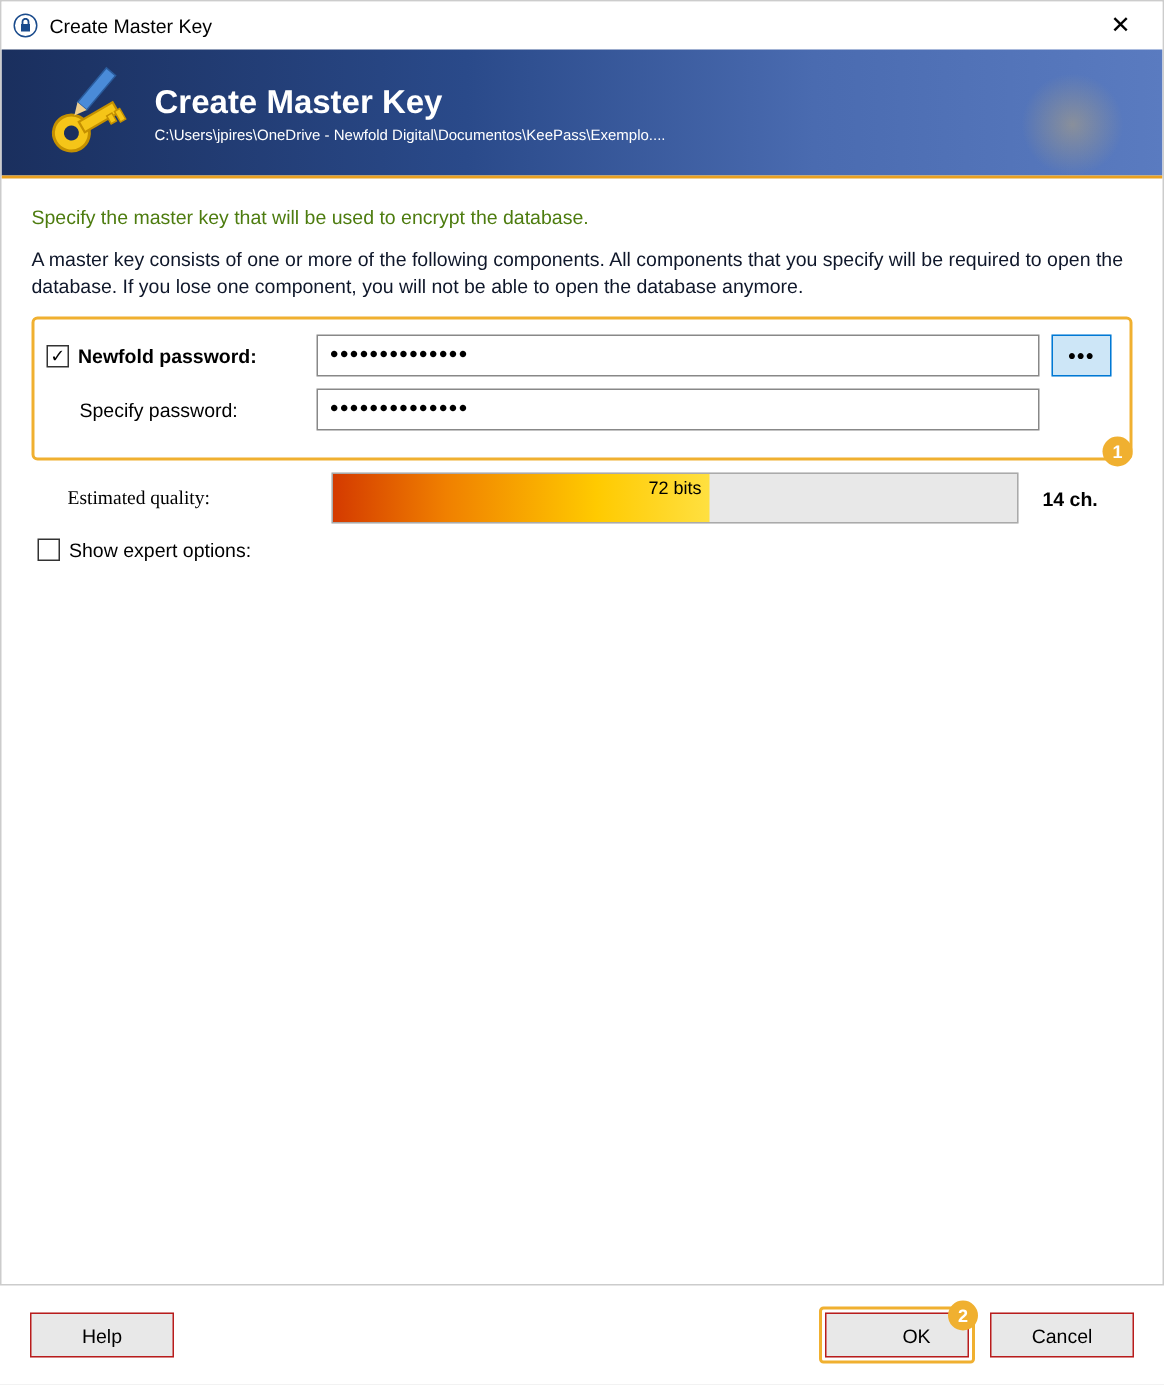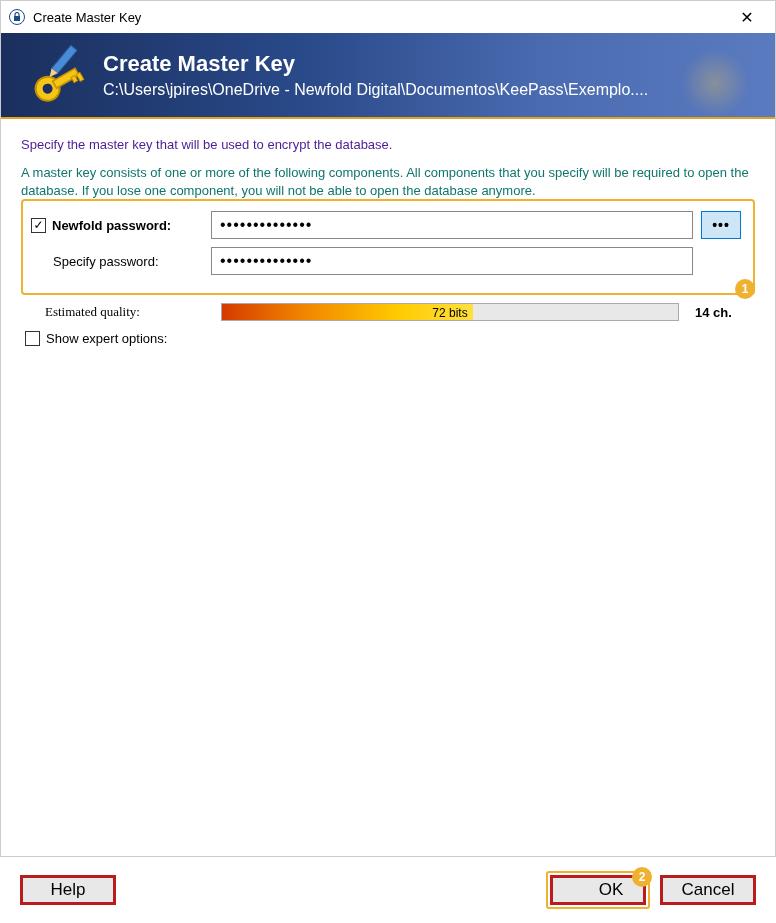--- a/index.html
+++ b/index.html
@@ -52,26 +52,26 @@
     position: absolute;
     right: 20px;
     top: 10px;
     width: 80px;
     height: 80px;
     background: radial-gradient(circle, rgba(255,200,80,0.3) 0%, transparent 60%);
   }
   .banner-icon { margin-right: 18px; }
   .banner-text { color: #fff; }
   .banner-title { font-size: 22px; font-weight: bold; margin-bottom: 4px; }
-  .banner-path { font-size: 16px; white-space: nowrap; overflow: hidden; text-overflow: ellipsis; max-width: 620px; }
+  .banner-path { font-size: 10px; white-space: nowrap; overflow: hidden; text-overflow: ellipsis; max-width: 620px; }
   .content {
     padding: 18px 20px 10px 20px;
   }
-  .intro-line { margin-bottom: 12px; color: #4c1d95; }
-  .intro-para { color: #0f766e; line-height: 1.35; }
+  .intro-line { margin-bottom: 12px; color: #4d7c0f; }
+  .intro-para { margin-bottom: 12px; color: #0f172a; line-height: 1.35; }
   .highlight-box {
     border: 2px solid #f0b030;
     border-radius: 4px;
     padding: 10px 12px 10px 8px;
     position: relative;
     margin-bottom: 8px;
   }
   .callout {
     position: absolute;
     width: 20px;
@@ -153,21 +153,21 @@
     font-family: Liberation Serif, serif;
   }
   .quality-bar-wrap {
     flex: 1;
     display: flex;
     align-items: center;
     gap: 16px;
   }
   .quality-bar {
     flex: 1;
-    height: 18px;
+    height: 34px;
     border: 1px solid #aaa;
     background: #e8e8e8;
     position: relative;
     overflow: hidden;
   }
   .quality-fill {
     position: absolute;
     left: 0; top: 0; bottom: 0;
     width: 55%;
     background: linear-gradient(to right, #d43a00 0%, #f08000 30%, #ffca00 70%, #ffe040 100%);
@@ -194,25 +194,25 @@
     border-top: 1px solid #ccc;
     padding: 14px 20px;
     display: flex;
     align-items: center;
     background: #fff;
   }
   .footer-spacer { flex: 1; }
   .btn {
     min-width: 96px;
     height: 30px;
-    border: 3px solid #b91c1c;
+    border: 1px solid #b91c1c;
     background: #e8e8e8;
     cursor: pointer;
     font-family: inherit;
-    font-size: 17px;
+    font-size: 13px;
     margin-left: 10px;
     position: relative;
   }
   .btn-help { margin-left: 0; }
   .btn-ok-wrap {
     position: relative;
     border: 2px solid #f0b030;
     border-radius: 3px;
     padding: 2px;
   }

